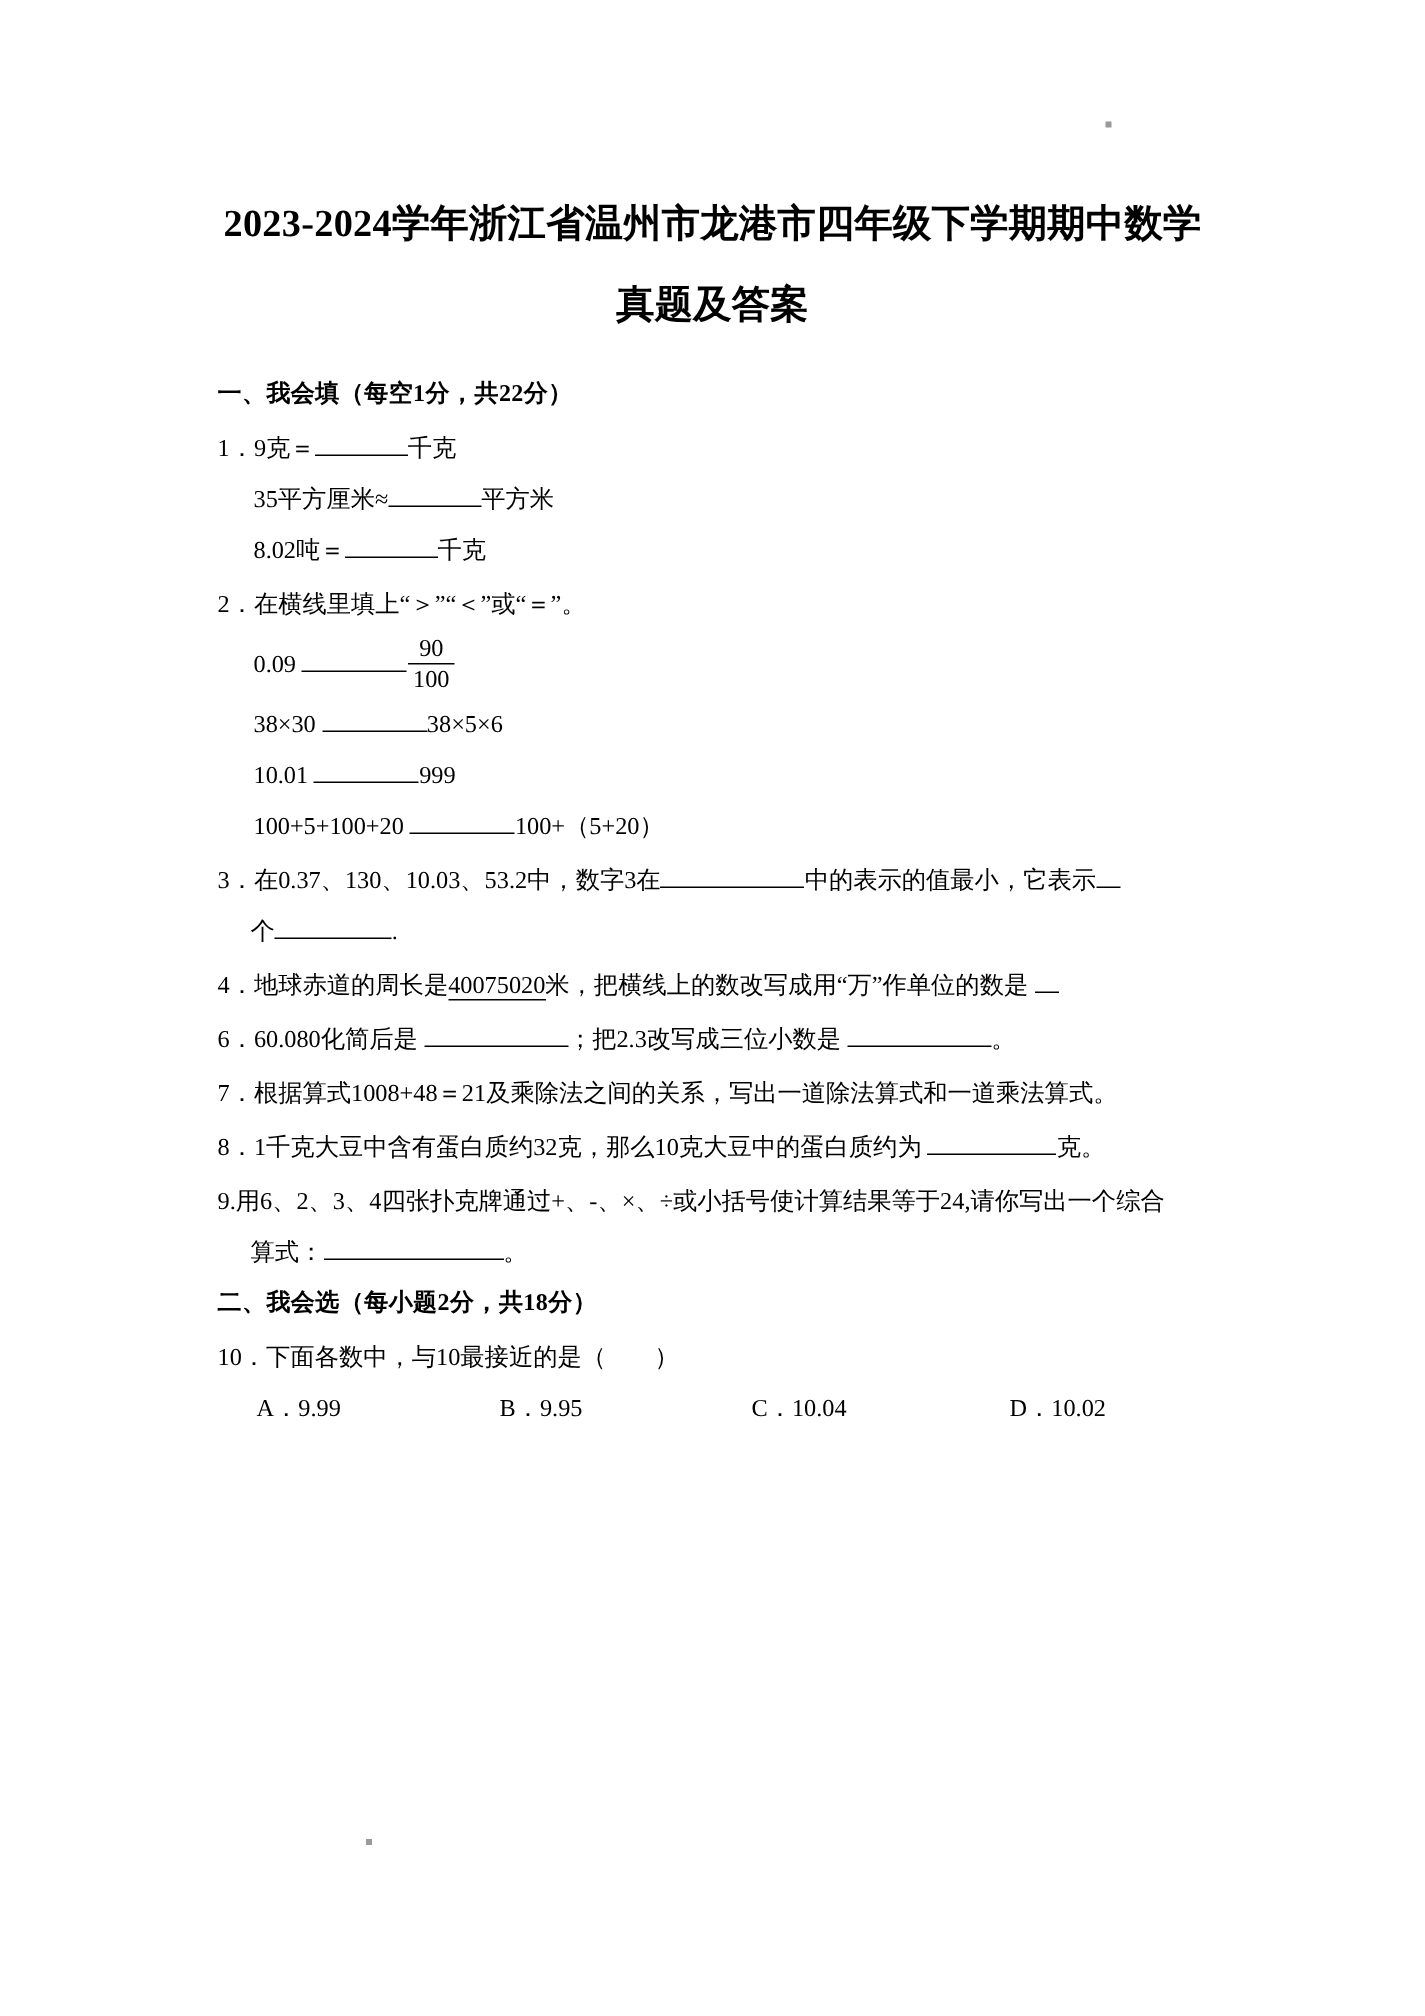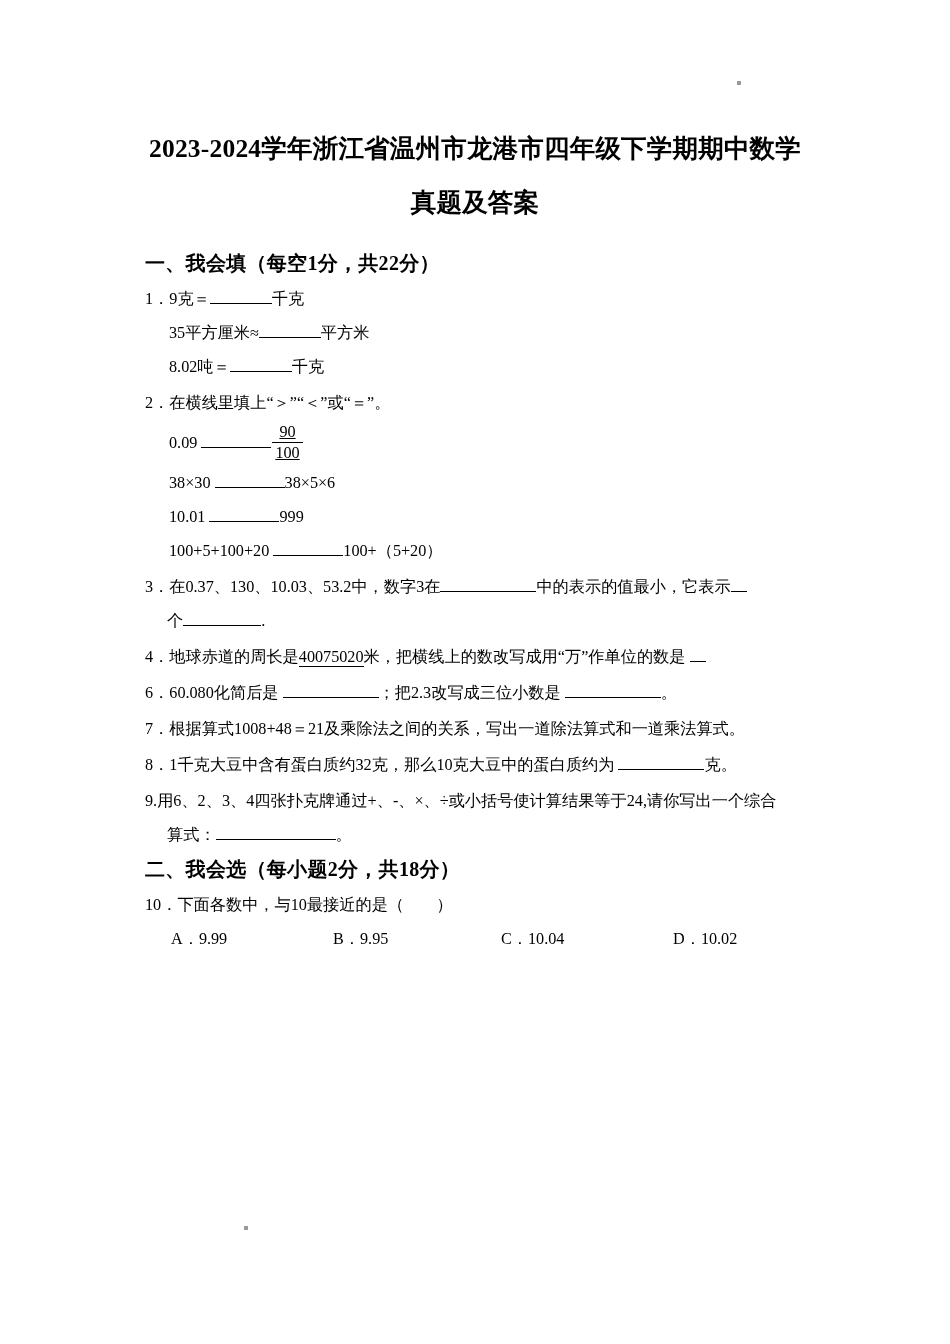--- a/index.html
+++ b/index.html
@@ -53,21 +53,21 @@
   .content {
     position: absolute;
     left: 145px;
     top: 248px;
     width: 688px;
     font-size: 16.2px;
   }
 
   .sec-head {
     font-weight: bold;
-    font-size: 20px;
+    font-size: 16px;
     line-height: 30px;
     margin: 0 0 4px 0;
     letter-spacing: 0.3px;
   }
 
   .q {
     line-height: 34px;
     margin: 0 0 2px 0;
     position: relative;
   }
@@ -106,21 +106,20 @@
   }
 
   
   .frac {
     display: inline-block;
     vertical-align: -0.62em;
     text-align: center;
     line-height: 1.12;
     font-size: 16.2px;
     margin: 0 1px;
-    text-decoration: underline;
   }
   .frac .num {
     display: block;
     border-bottom: 1.3px solid #000;
     padding: 0 3px 1px 3px;
   }
   .frac .den {
     display: block;
     padding: 1px 3px 0 3px;
     text-align: center;

